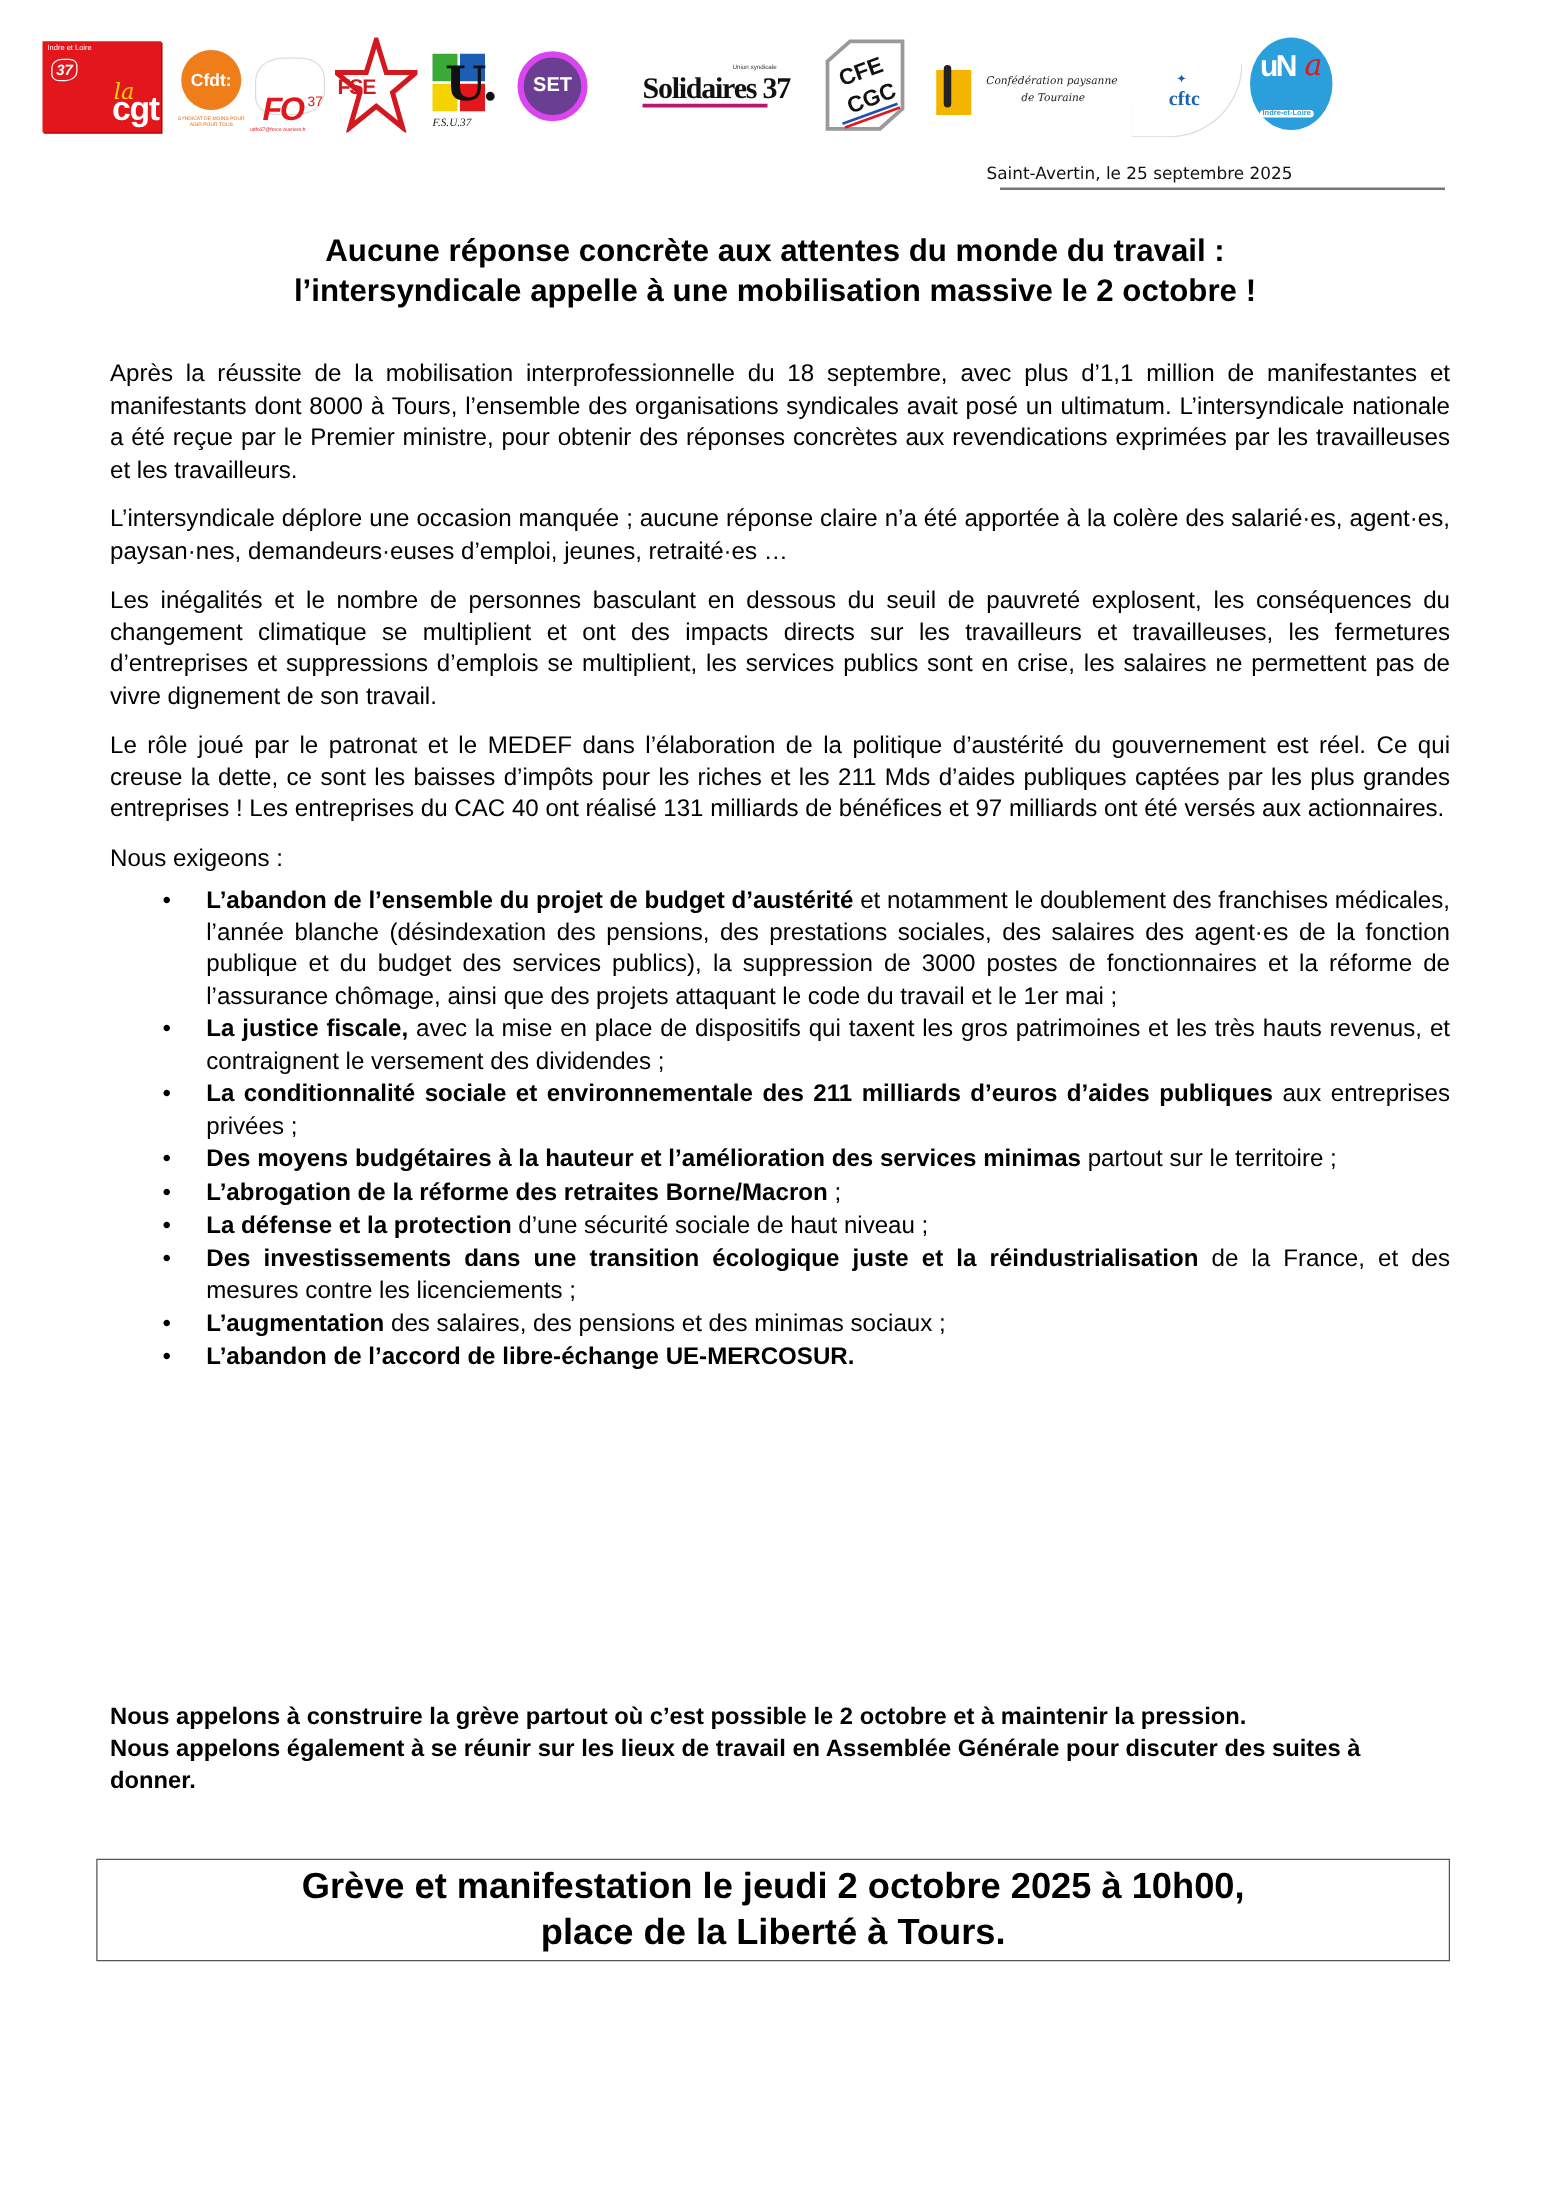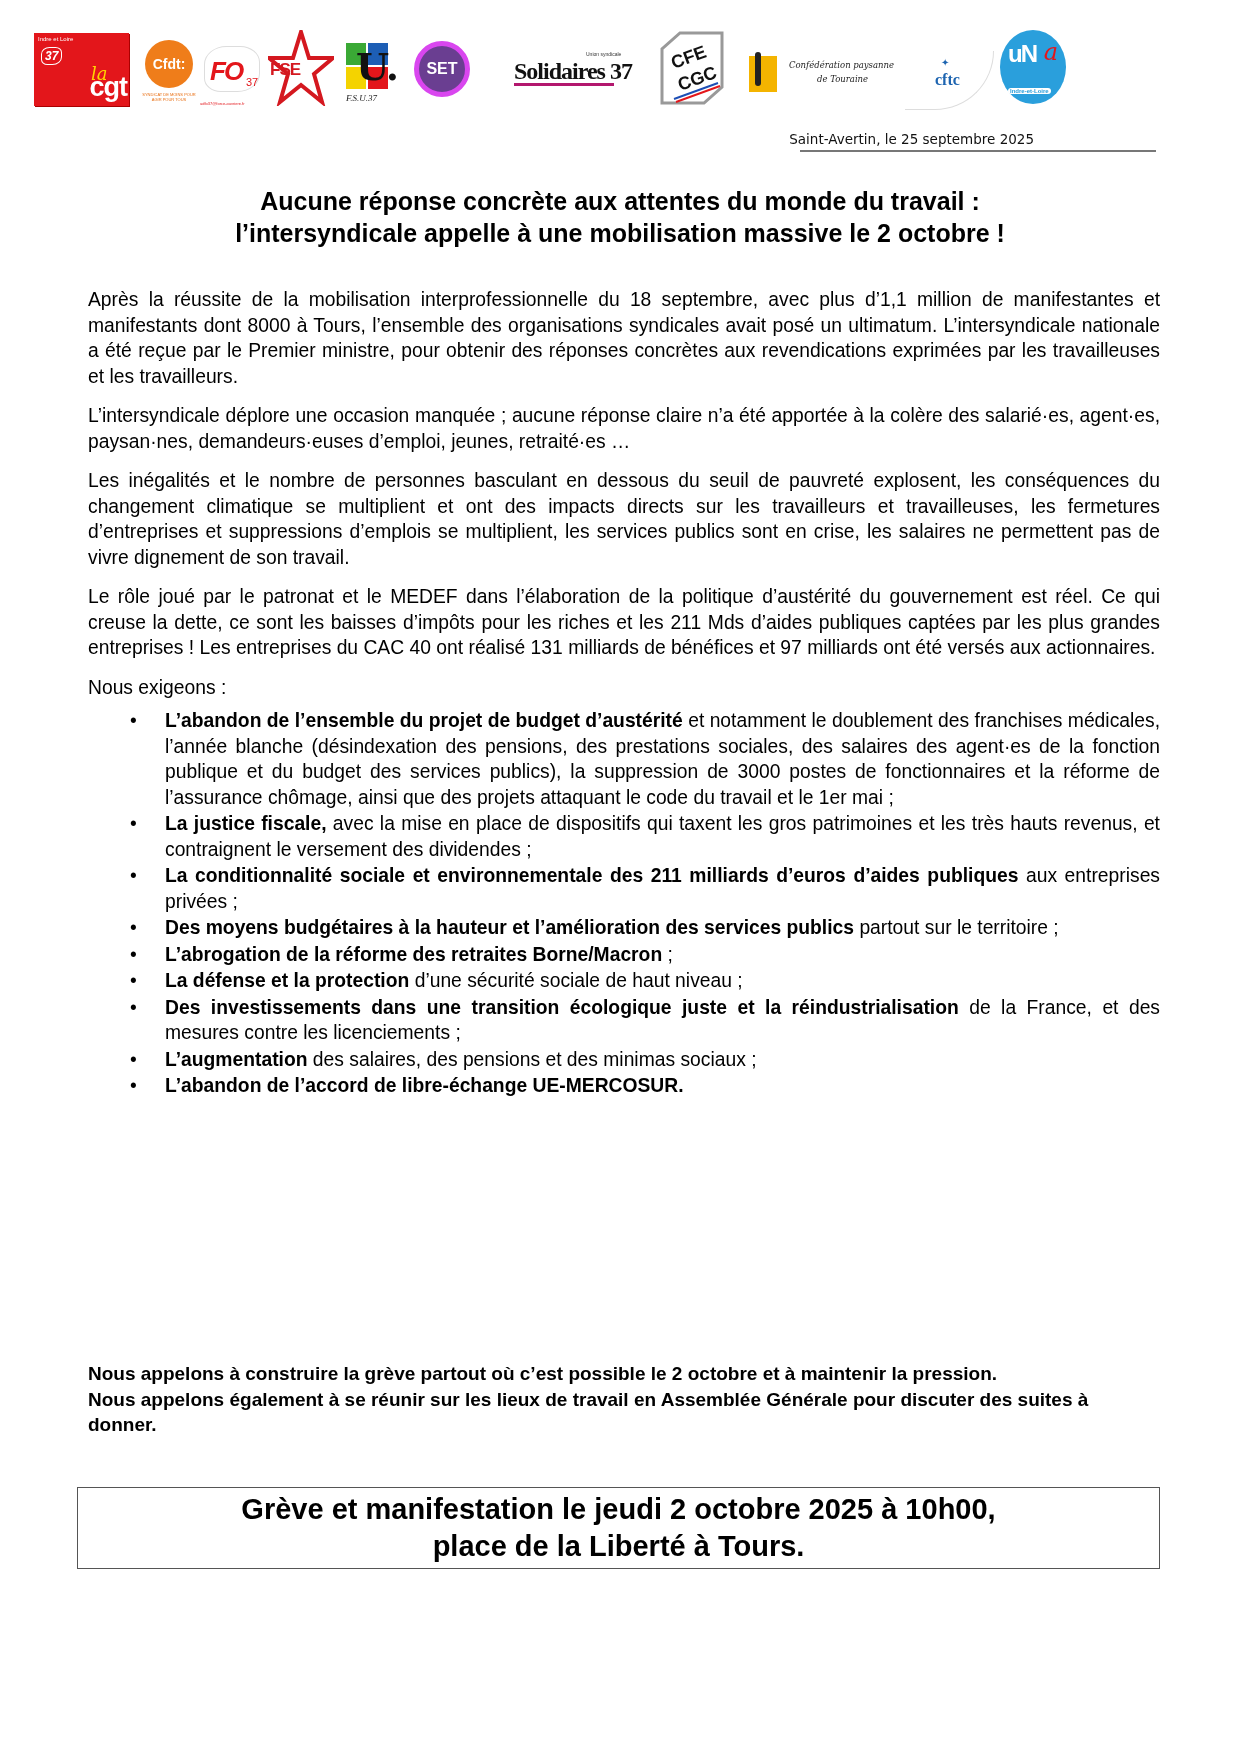--- a/index.html
+++ b/index.html
@@ -17,21 +17,21 @@
   .cgt .name { position: absolute; right: 2px; top: 41px; font-size: 27px; font-weight: bold; color: #fff; line-height: 1; letter-spacing: -1px; }
 
   
   .cfdt { left: 140px; top: 8px; width: 58px; height: 72px; }
   .cfdt .circle { width: 48px; height: 48px; border-radius: 50%; background: #ef7d1a; margin: 4px auto 0; color: #fff; font-weight: bold; font-size: 14px; text-align: center; line-height: 48px; }
   .cfdt .sub { font-size: 4px; color: #e86d10; text-align: center; line-height: 5px; margin-top: 4px; }
 
   
   .fo { left: 200px; top: 14px; width: 64px; height: 64px; }
   .fo .map { position: absolute; inset: 4px 4px 14px 4px; border: 1px solid #ddd; border-radius: 40% 35% 40% 30%; }
-  .fo .name { position: absolute; left: 10px; top: 14px; font-size: 26px; font-weight: bold; font-style: italic; color: #e3161b; letter-spacing: -2px; }
+  .fo .name { position: absolute; left: 10px; top: 30px; font-size: 26px; font-weight: bold; font-style: italic; color: #e3161b; letter-spacing: -2px; }
   .fo .num { position: absolute; left: 46px; top: 34px; font-size: 11px; color: #e3161b; }
   .fo .url { position: absolute; left: 0; bottom: 0; font-size: 4px; color: #e3161b; }
 
   
   .fse { left: 268px; top: 2px; width: 66px; height: 76px; }
   .fse svg { position: absolute; left: 0; top: 0; }
   .fse .name { position: absolute; left: 2px; top: 30px; font-size: 17px; font-weight: bold; color: #d4181f; letter-spacing: -1px; }
 
   
   .fsu { left: 346px; top: 15px; width: 48px; height: 66px; }
@@ -187,21 +187,21 @@
 <div class="body">
   <p>Après la réussite de la mobilisation interprofessionnelle du 18 septembre, avec plus d’1,1 million de manifestantes et manifestants dont 8000 à Tours, l’ensemble des organisations syndicales avait posé un ultimatum. L’intersyndicale nationale a été reçue par le Premier ministre, pour obtenir des réponses concrètes aux revendications exprimées par les travailleuses et les travailleurs.</p>
   <p>L’intersyndicale déplore une occasion manquée ; aucune réponse claire n’a été apportée à la colère des salarié·es, agent·es, paysan·nes, demandeurs·euses d’emploi, jeunes, retraité·es …</p>
   <p>Les inégalités et le nombre de personnes basculant en dessous du seuil de pauvreté explosent, les conséquences du changement climatique se multiplient et ont des impacts directs sur les travailleurs et travailleuses, les fermetures d’entreprises et suppressions d’emplois se multiplient, les services publics sont en crise, les salaires ne permettent pas de vivre dignement de son travail.</p>
   <p>Le rôle joué par le patronat et le MEDEF dans l’élaboration de la politique d’austérité du gouvernement est réel. Ce qui creuse la dette, ce sont les baisses d’impôts pour les riches et les 211 Mds d’aides publiques captées par les plus grandes entreprises ! Les entreprises du CAC 40 ont réalisé 131 milliards de bénéfices et 97 milliards ont été versés aux actionnaires.</p>
   <p style="margin-bottom:8px">Nous exigeons :</p>
   <ul>
     <li><span class="bullet">•</span><b>L’abandon de l’ensemble du projet de budget d’austérité</b><span> et notamment le doublement des franchises médicales, l’année blanche (désindexation des pensions, des prestations sociales, des salaires des agent·es de la fonction publique et du budget des services publics), la suppression de 3000 postes de fonctionnaires et la réforme de l’assurance chômage, ainsi que des projets attaquant le code du travail et le 1er mai ;</span></li>
     <li><span class="bullet">•</span><b>La justice fiscale,</b><span> avec la mise en place de dispositifs qui taxent les gros patrimoines et les très hauts revenus, et contraignent le versement des dividendes ;</span></li>
     <li><span class="bullet">•</span><b>La conditionnalité sociale et environnementale des 211 milliards d’euros d’aides publiques</b><span> aux entreprises privées ;</span></li>
-    <li><span class="bullet">•</span><b>Des moyens budgétaires à la hauteur et l’amélioration des services publics</b><span> partout sur le territoire ;</span></li>
+    <li><span class="bullet">•</span><b>Des moyens budgétaires à la hauteur et l’amélioration des services minimas</b><span> partout sur le territoire ;</span></li>
     <li><span class="bullet">•</span><b>L’abrogation de la réforme des retraites Borne/Macron</b><span> ;</span></li>
     <li><span class="bullet">•</span><b>La défense et la protection</b><span> d’une sécurité sociale de haut niveau ;</span></li>
     <li><span class="bullet">•</span><b>Des investissements dans une transition écologique juste et la réindustrialisation</b><span> de la France, et des mesures contre les licenciements ;</span></li>
     <li><span class="bullet">•</span><b>L’augmentation</b><span> des salaires, des pensions et des minimas sociaux ;</span></li>
     <li><span class="bullet">•</span><b>L’abandon de l’accord de libre-échange UE-MERCOSUR.</b><span></span></li>
   </ul>
 </div>
 
 <div class="callbox">
   <div>Nous appelons à construire la grève partout où c’est possible le 2 octobre et à maintenir la pression.</div>

